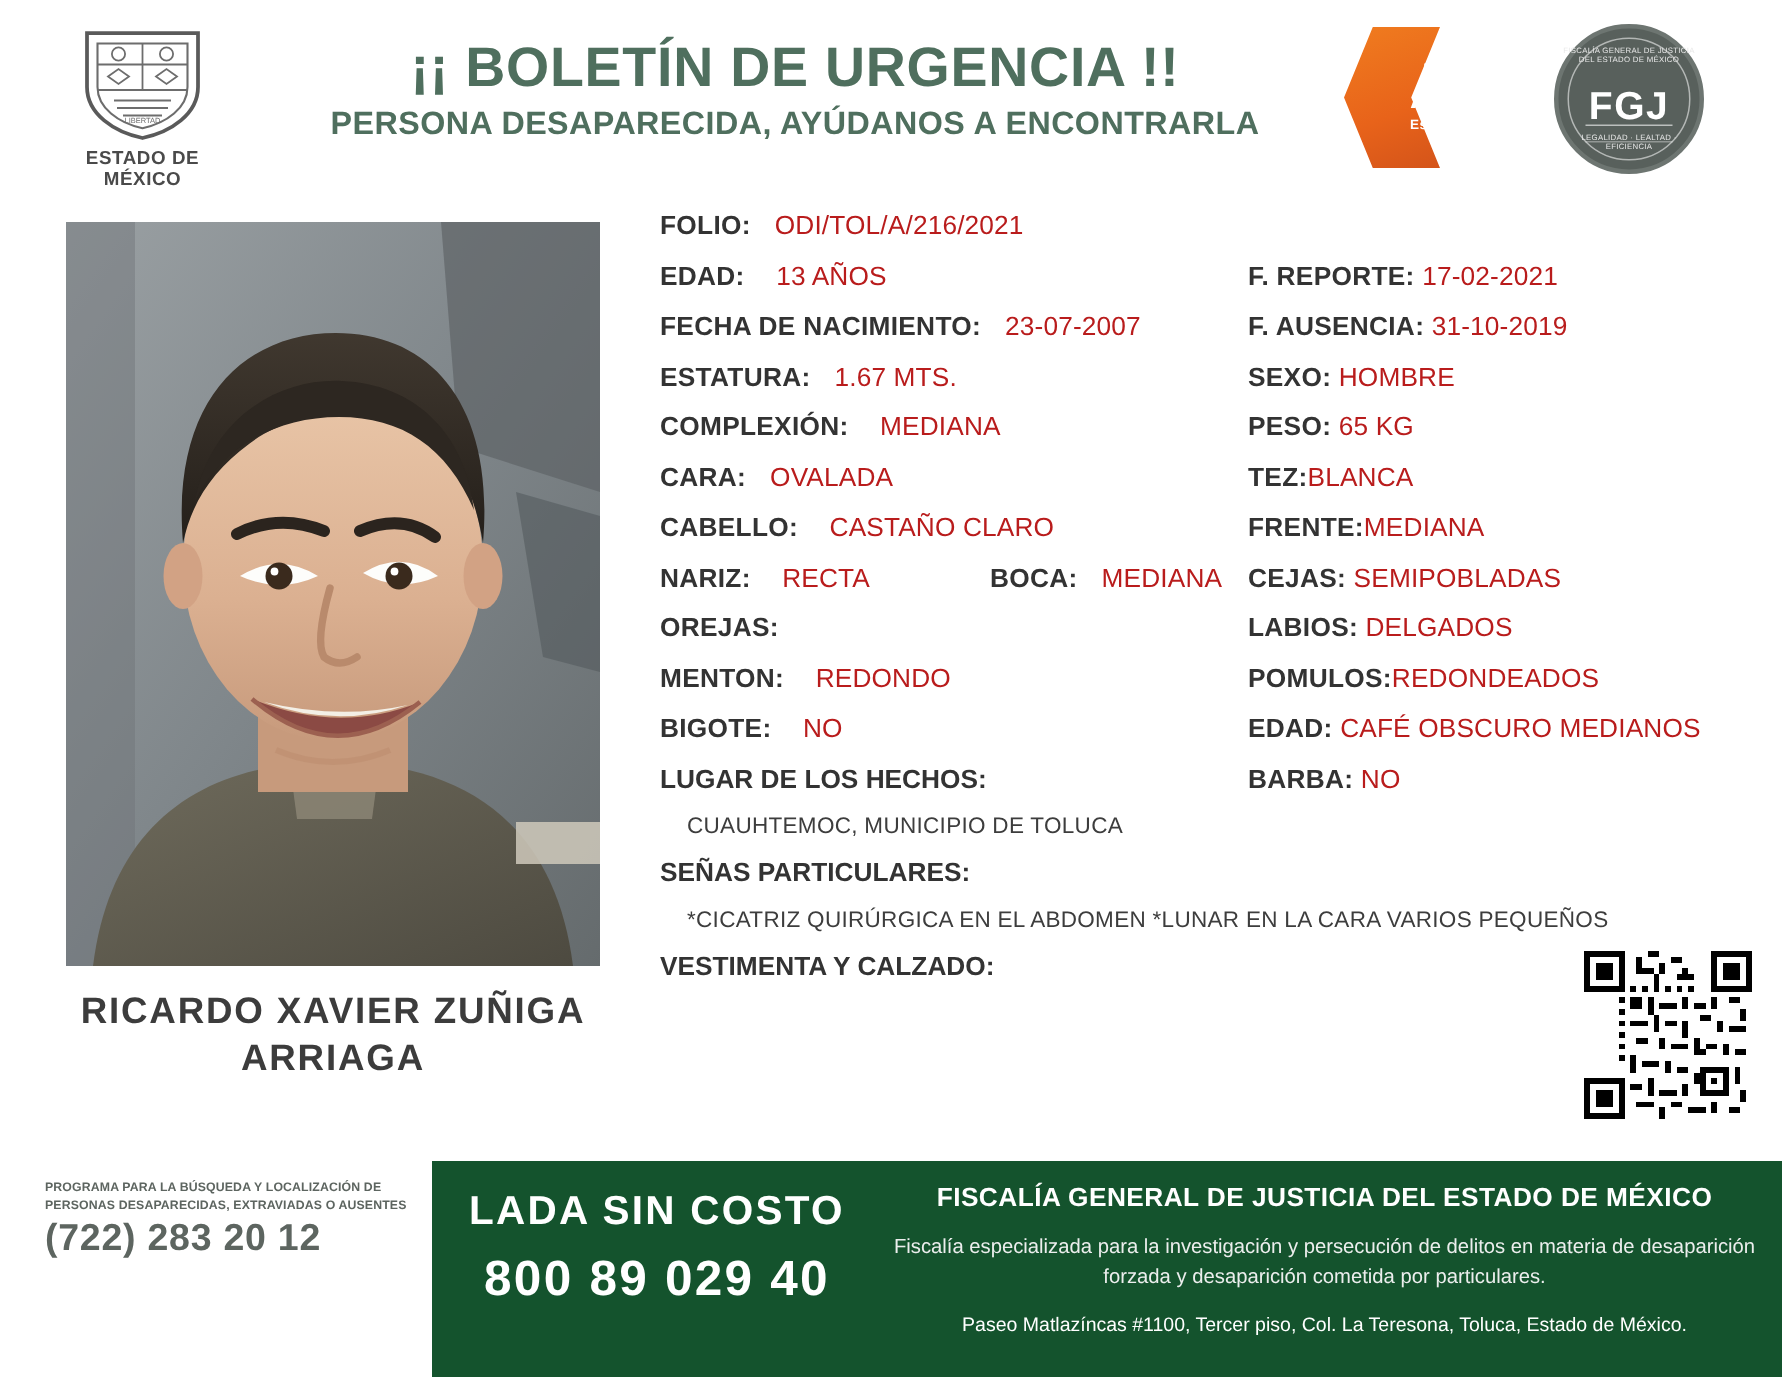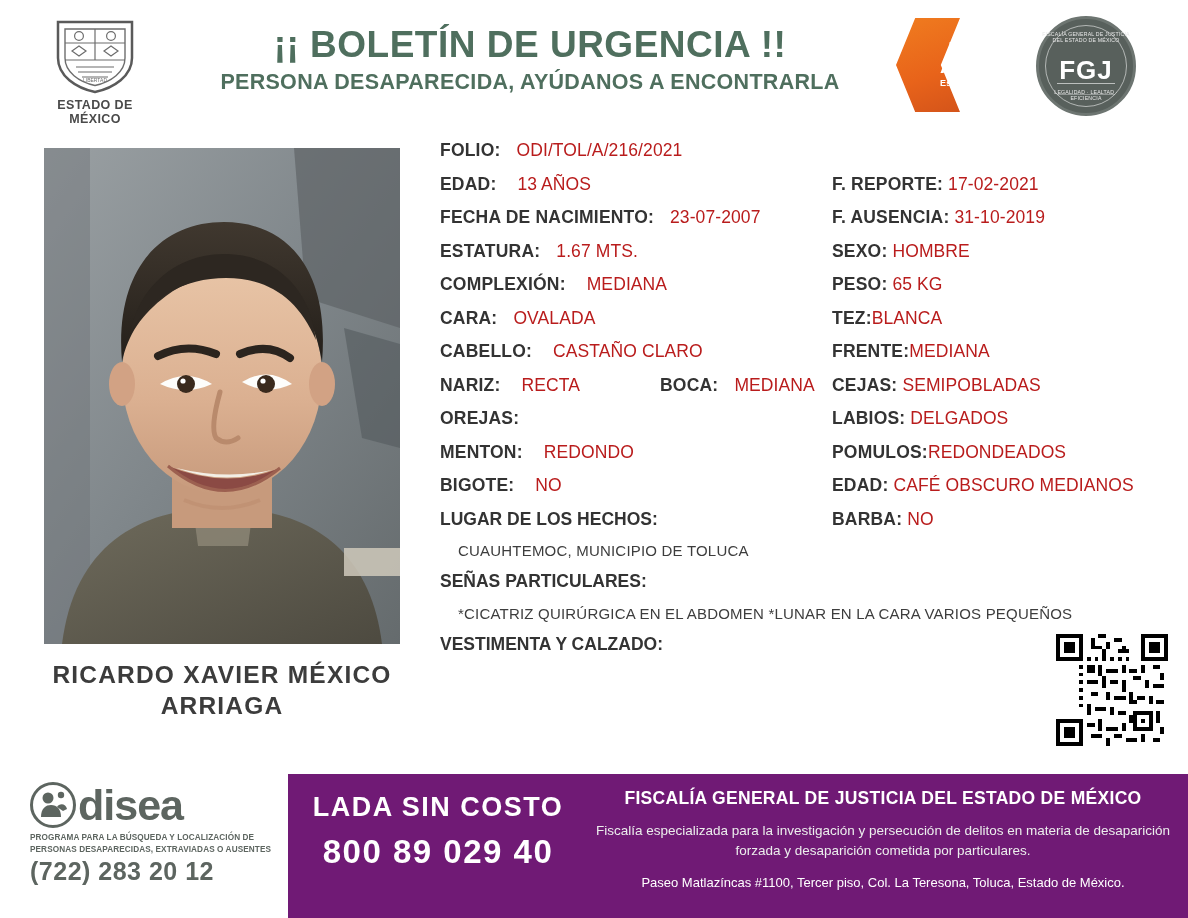--- a/index.html
+++ b/index.html
@@ -206,21 +206,21 @@
     left: 1056px; top: 634px;
     width: 112px; height: 112px;
     background: #fff;
   }
 
   
   .footer-panel {
     position: absolute;
     left: 288px; top: 774px;
     width: 900px; height: 144px;
-    background: #701a75;
+    background: #14532d;
   }
   .lada {
     position: absolute;
     left: 0; top: 18px;
     width: 300px;
     text-align: center;
     color: #fff;
   }
   .lada .l1 {
     font-size: 27px;
@@ -402,21 +402,21 @@
     <path d="M176 244 q-10 36 -4 46 q10 8 22 0" stroke="#b98a6c" stroke-width="5" fill="none" stroke-linecap="round"></path>
 
     <path d="M124 318 q54 46 112 2 q-54 22 -112 -2 Z" fill="#8b4a44"></path>
     <path d="M132 320 q50 12 96 2 q-48 16 -96 -2 Z" fill="#f3efe6"></path>
     <path d="M124 318 q56 48 112 2" stroke="#9c6050" stroke-width="3" fill="none"></path>
 
     <path d="M140 352 q38 16 76 0" stroke="#bd8e70" stroke-width="4" fill="none" opacity=".6"></path>
   </svg>
 </div>
 
-<div class="person-name">RICARDO XAVIER MÉXICO ARRIAGA</div>
+<div class="person-name">RICARDO XAVIER ZUÑIGA ARRIAGA</div>
 
 <div class="fields">
 
   <div class="row">
     <div class="col-l">
       <span class="lbl">FOLIO:</span>
       <span class="val">ODI/TOL/A/216/2021</span>
     </div>
   </div>
 
@@ -647,31 +647,20 @@
         <rect x="18" y="27" width="3" height="1"></rect>
       <rect x="22" y="26" width="1" height="2"></rect>
         <rect x="25" y="27" width="2" height="1"></rect>
       <rect x="27" y="24" width="1" height="2"></rect>
         <rect x="20" y="17" width="1" height="1"></rect>
     </g>
   </svg>
 </div>
 
 <div class="odisea">
-  <div class="odisea-top">
-    <div class="odisea-mark">
-      <svg width="40" height="40" viewBox="0 0 40 40">
-        <circle cx="15" cy="13" r="5.5" fill="#5d6560"></circle>
-        <path d="M8 32 C8 23 13 20 18 20 C24 20 28 24 28 32 Z" fill="#5d6560"></path>
-        <circle cx="28" cy="10" r="3.2" fill="#5d6560"></circle>
-        <path d="M24 22 C26 18 33 18 34 24 L30 26 Z" fill="#5d6560"></path>
-      </svg>
-    </div>
-    <div class="odisea-word">disea</div>
-  </div>
   <div class="odisea-sub">PROGRAMA PARA LA BÚSQUEDA Y LOCALIZACIÓN DE PERSONAS DESAPARECIDAS, EXTRAVIADAS  O AUSENTES</div>
   <div class="odisea-phone">(722) 283 20 12</div>
 </div>
 
 <div class="footer-panel">
   <div class="lada">
     <div class="l1">LADA SIN COSTO</div>
     <div class="l2">800 89 029 40</div>
   </div>
   <div class="fgj-block">

